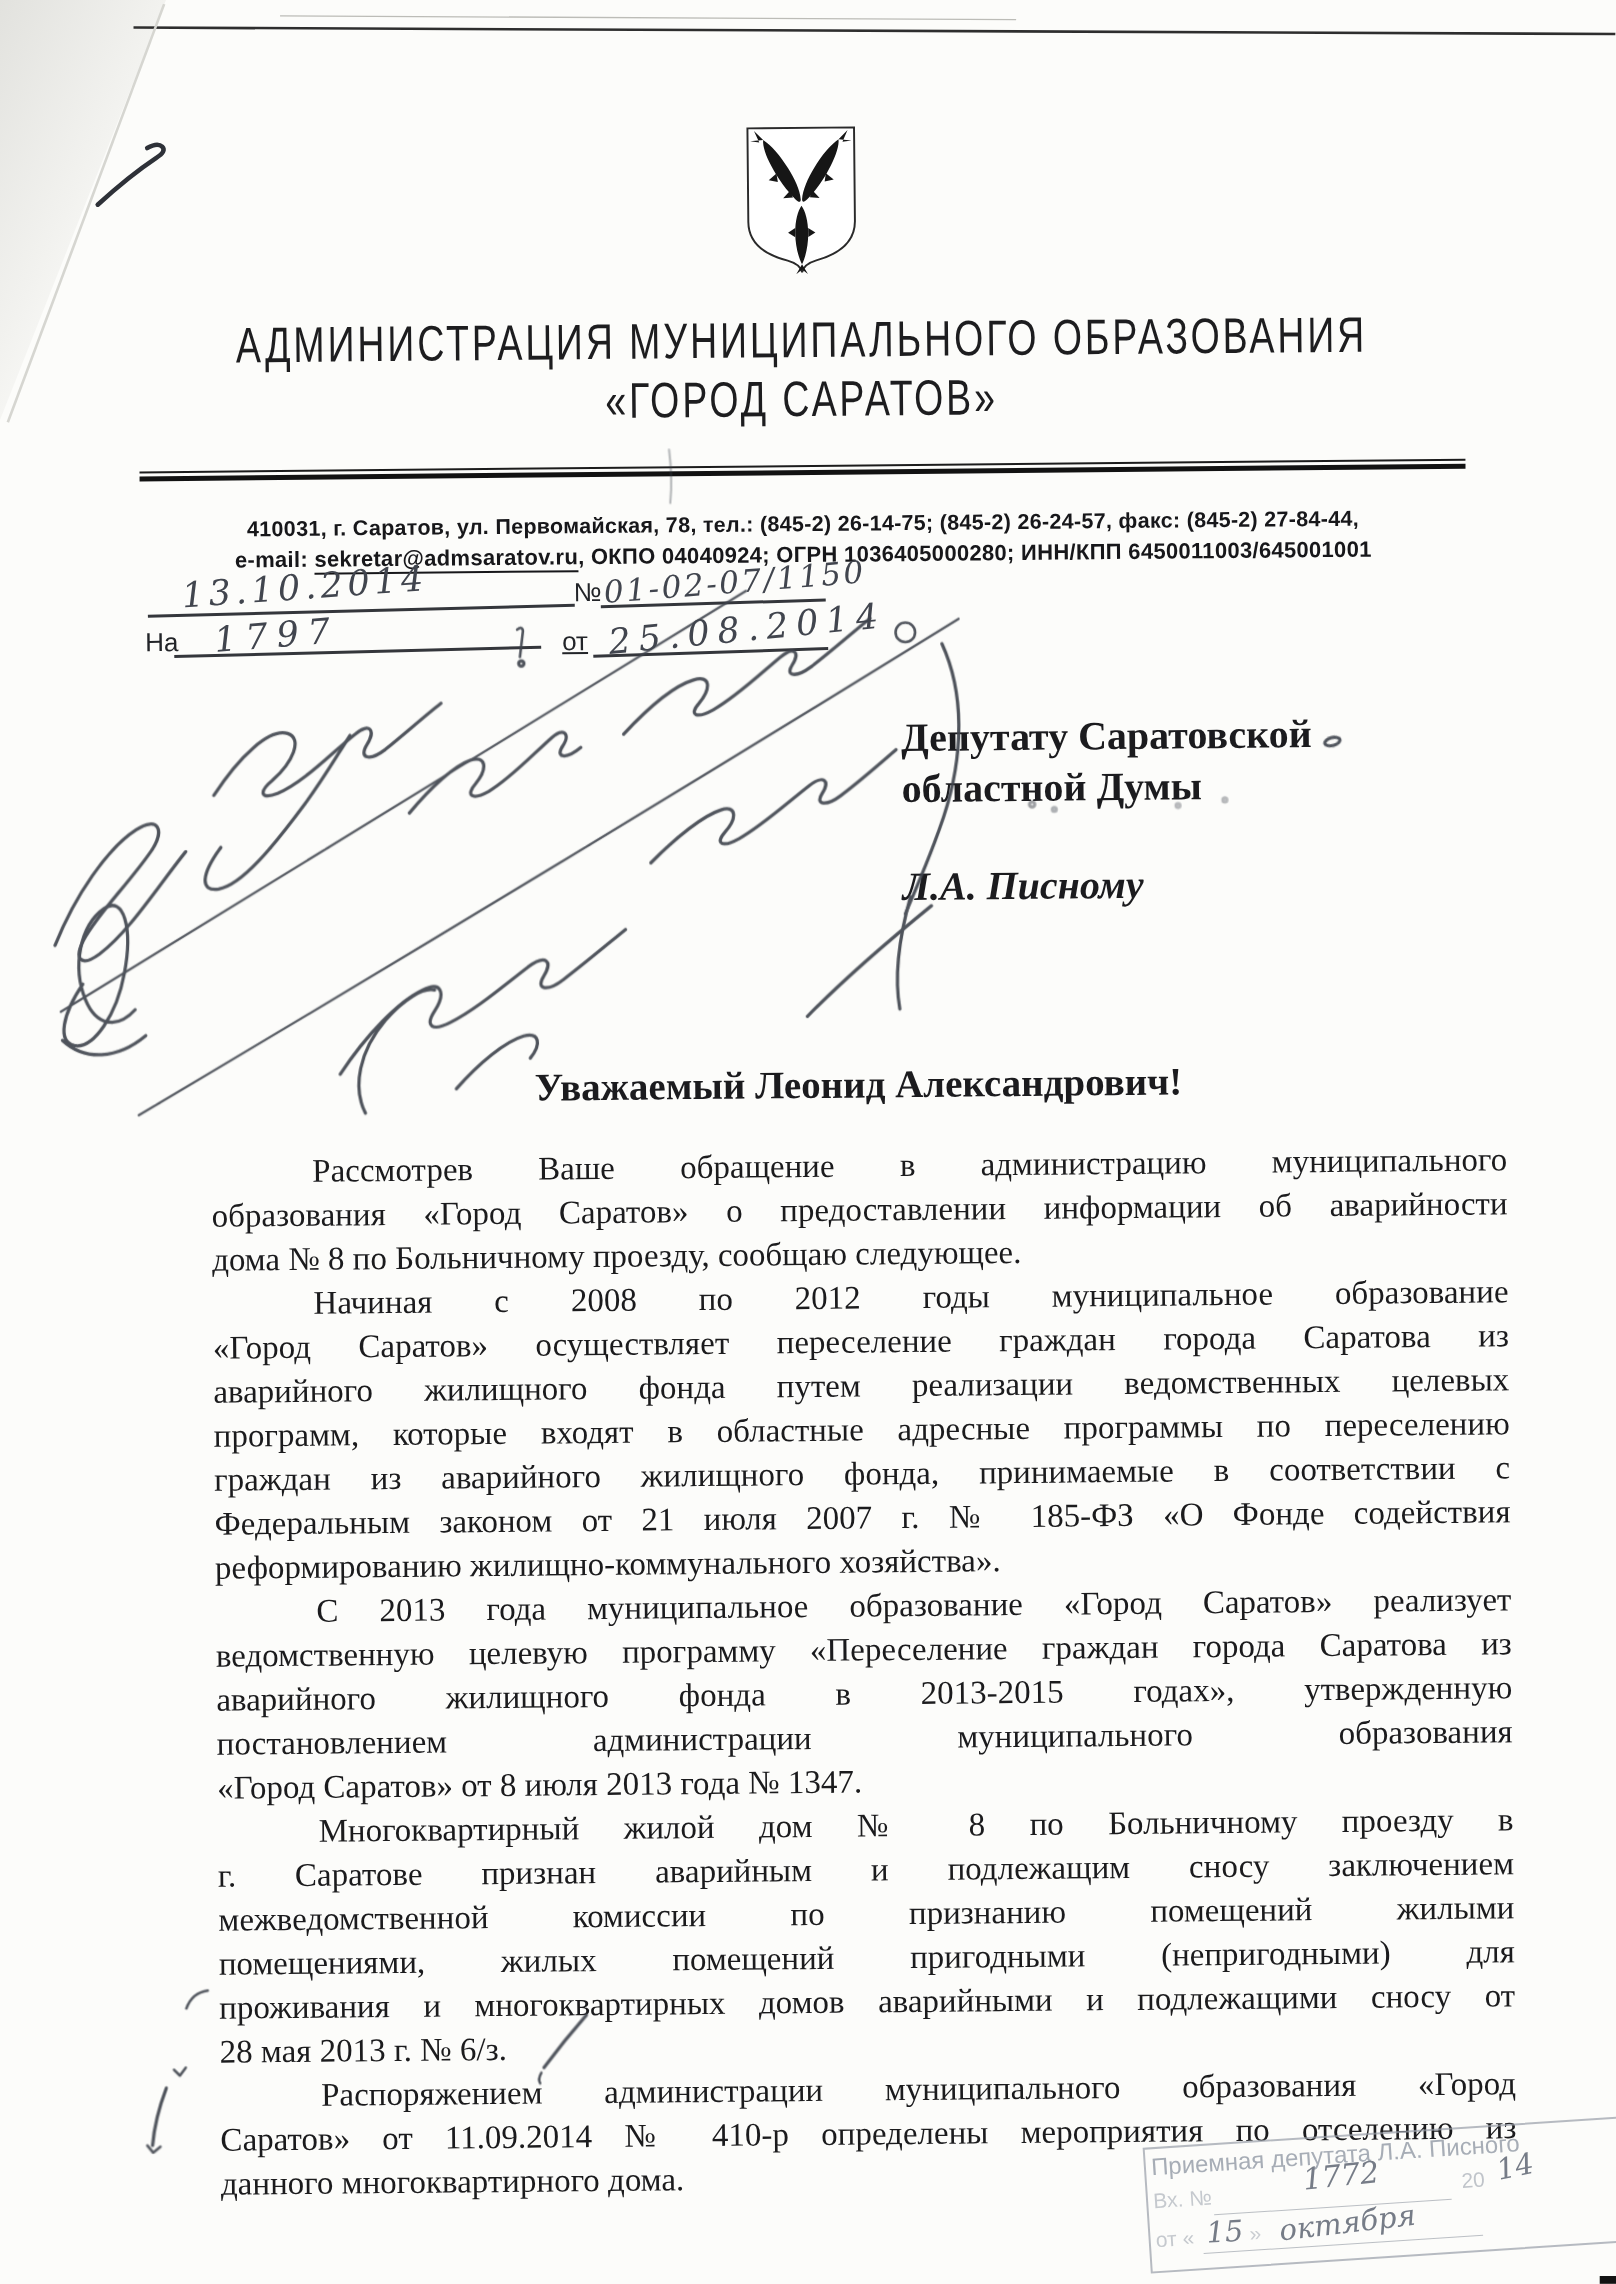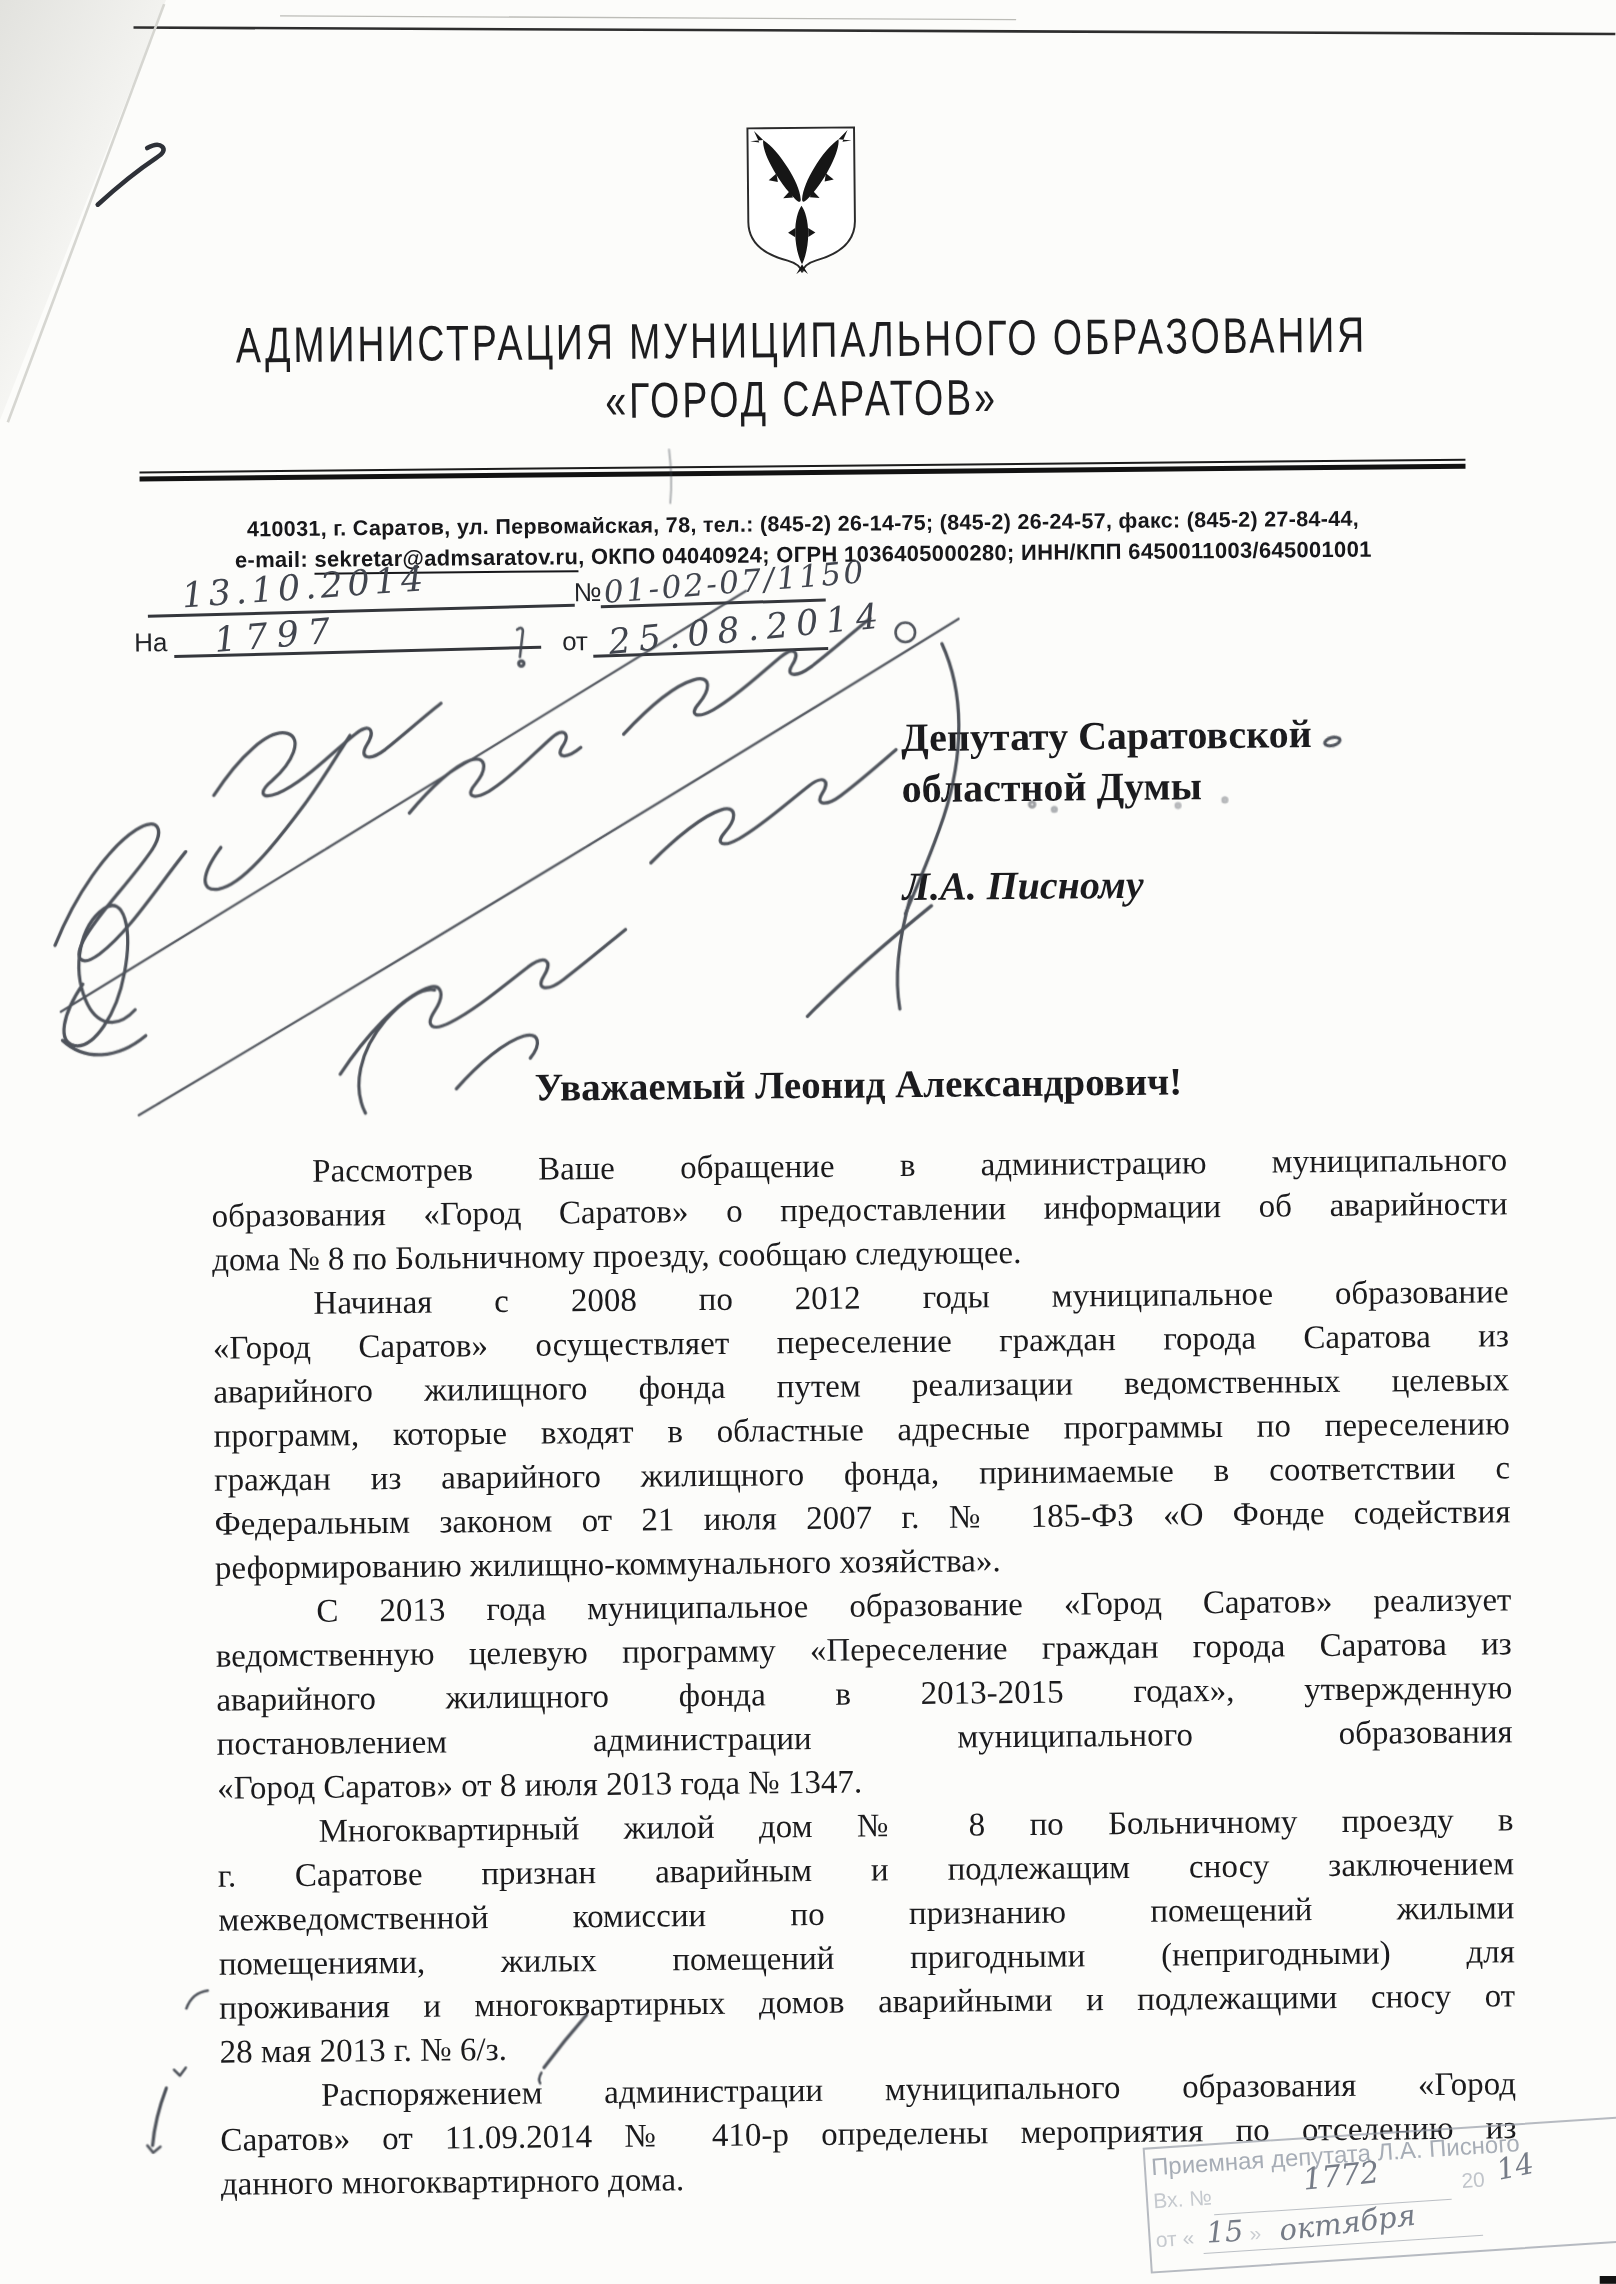--- a/index.html
+++ b/index.html
@@ -101,24 +101,24 @@
   <div class="abs centered contacts" style="top:542px;">
     <span>e-mail: </span><span class="u">sekretar@admsaratov.ru</span><span>, ОКПО 04040924; ОГРН 1036405000280; ИНН/КПП 6450011003/645001001</span>
   </div>
 
   <div class="abs hw" style="left:186px;top:562px;font-size:35px;letter-spacing:4.6px;transform:rotate(-3.5deg);">13.10.2014</div>
   <div class="abs uline" style="left:152px;top:605px;width:427px;transform:rotate(-0.9deg);"></div>
   <div class="abs printed-label" style="left:578px;top:575px;">№</div>
   <div class="abs hw" style="left:608px;top:563px;font-size:31px;letter-spacing:2.6px;transform:rotate(-4deg);">01-02-07/1150</div>
   <div class="abs uline" style="left:605px;top:601px;width:225px;transform:rotate(-1.2deg);"></div>
 
-  <div class="abs printed-label" style="left:138px;top:621px;">На</div>
+  <div class="abs printed-label" style="left:149px;top:621px;">На</div>
   <div class="abs hw" style="left:218px;top:610px;font-size:35px;letter-spacing:9px;transform:rotate(-4deg);">1797</div>
   <div class="abs uline" style="left:178px;top:646px;width:367px;transform:rotate(-0.9deg);"></div>
-  <div class="abs printed-label" style="left:566px;top:624px;">от</div>
+  <div class="abs printed-label" style="left:566px;top:624px;text-decoration:underline;">от</div>
   <div class="abs hw" style="left:612px;top:608px;font-size:35px;letter-spacing:7.8px;transform:rotate(-5deg);">25.08.2014</div>
   <div class="abs uline" style="left:597px;top:650px;width:235px;transform:rotate(-1.3deg);"></div>
 
   <div class="abs recipient" style="left:904px;top:715px;">Депутату Саратовской</div>
   <div class="abs recipient" style="left:904px;top:766px;">областной Думы</div>
   <div class="abs recipient" style="left:904px;top:864px;font-style:italic;">Л.А. Писному</div>
 
   <div class="abs salutation" style="left:210px;top:1062px;width:1296px;">Уважаемый Леонид Александрович!</div>
 
   <div class="abs body-text" style="left:210px;top:1144px;">

